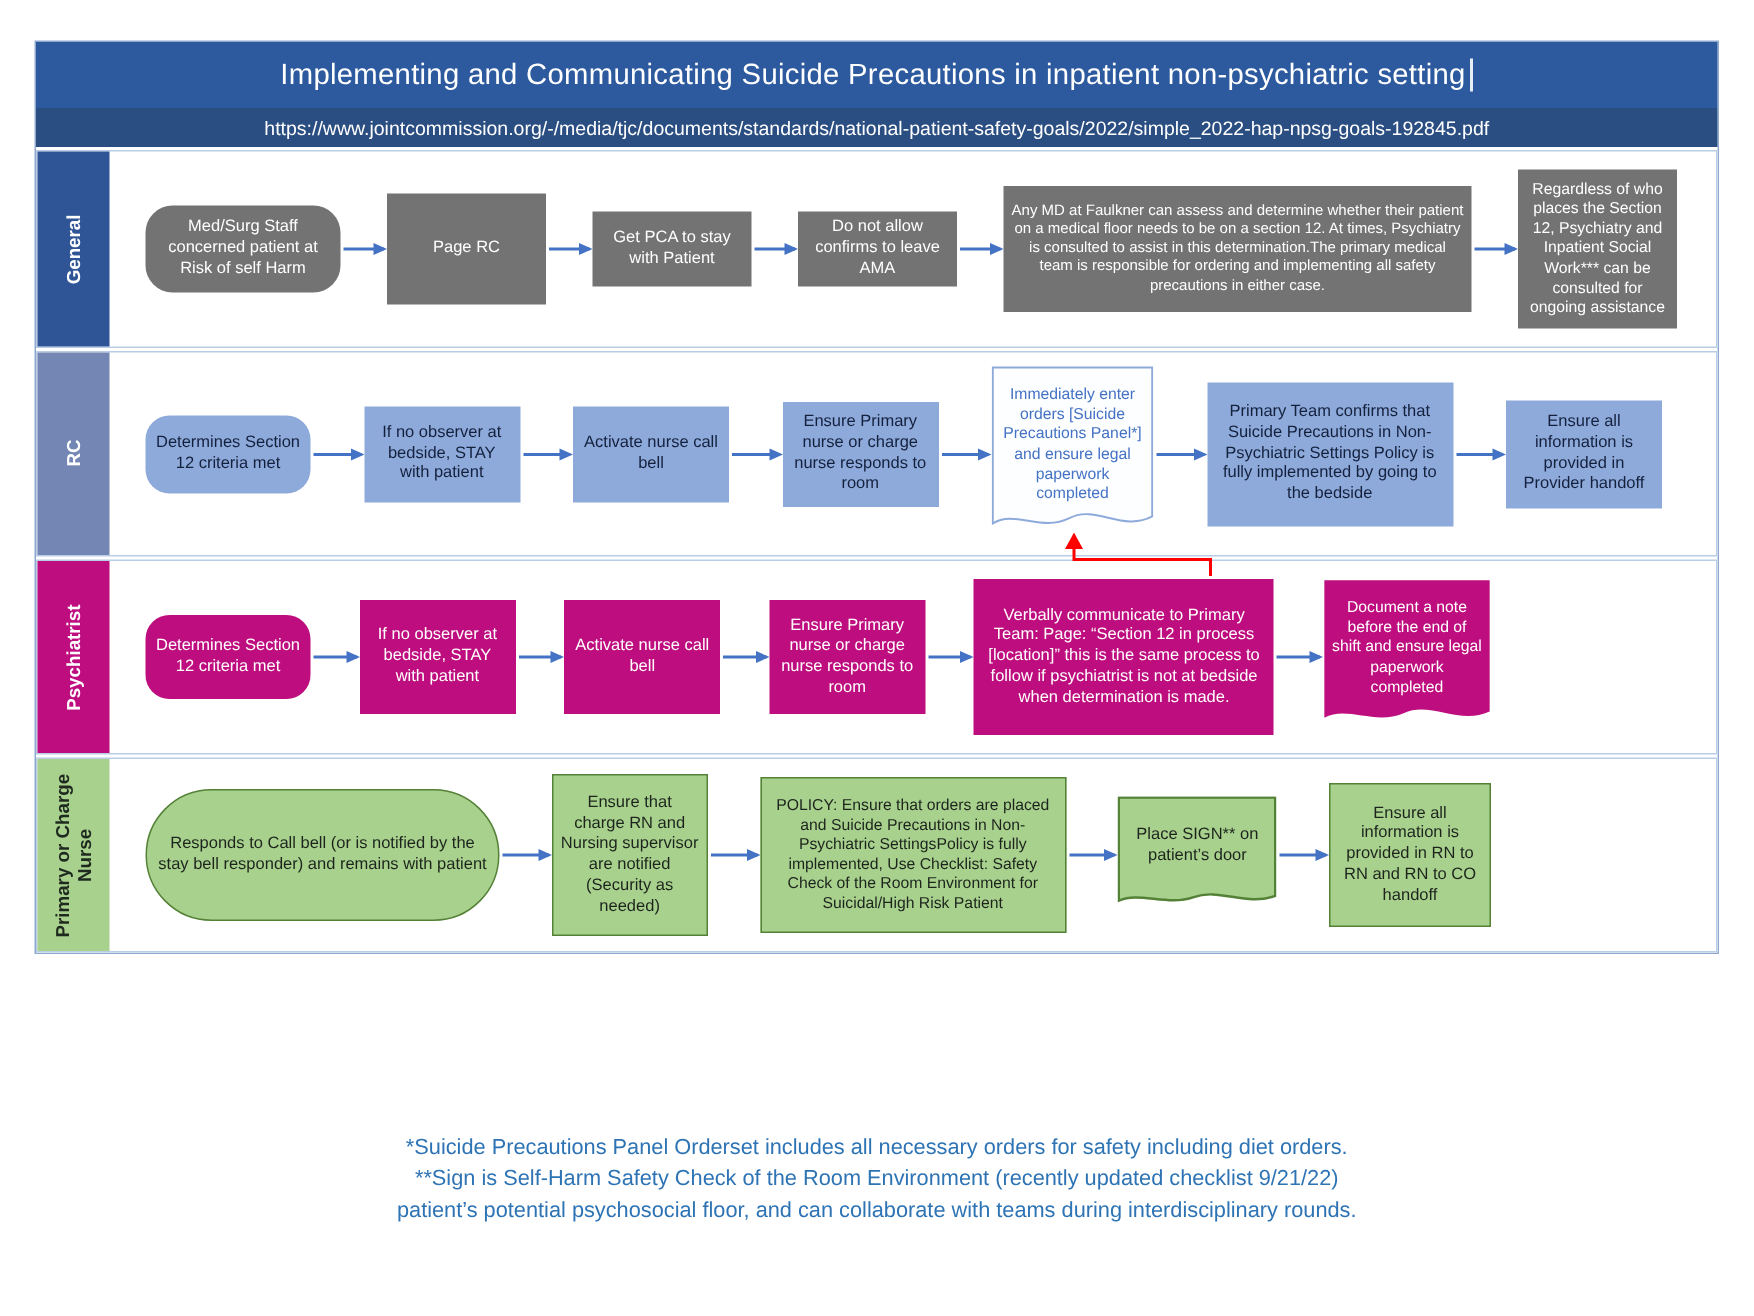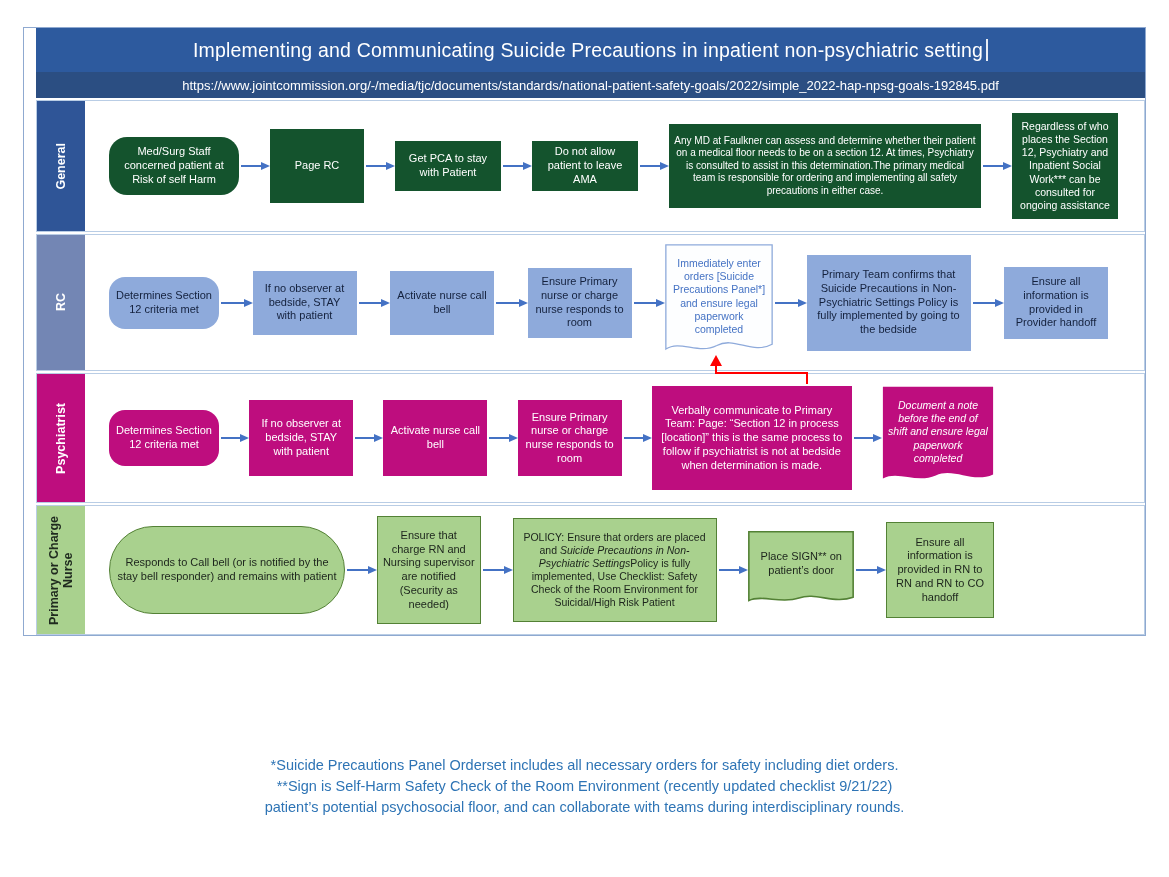--- a/index.html
+++ b/index.html
@@ -1,21 +1,21 @@
 <!DOCTYPE html>
 <html><head>
 <meta charset="utf-8">
 <style>
   * { box-sizing: border-box; margin: 0; padding: 0; }
   html,body { width:1169px; height:877px; background:#ffffff; overflow:hidden;
     font-family:"Liberation Sans", sans-serif; }
   .canvas { position:relative; width:1169px; height:877px; background:#fff; }
 
   .chart { position:absolute; left:23px; top:27px; width:1123px;
-    border:1px solid #8FA9D0; background:#fff;padding-left:12px; }
+    border:1px solid #8FA9D0; background:#fff; }
 
   
   .title-bar { height:44px; background:#2D5A9E; color:#fff;
     display:flex; align-items:center; justify-content:center;
     font-size:19.5px; letter-spacing:.2px; }
   .caret { display:inline-block; width:2px; height:22px; background:#E8EDF5; margin-left:3px; }
   .url-bar { height:26px; background:#2B4E82; color:#fff; display:flex;
     align-items:center; justify-content:center; font-size:13px; }
 
   
@@ -36,27 +36,27 @@
   .lane-nurse .lane-label { background:#A9D18E; color:#1f2a1f; }
 
   .lane-content { flex:1; display:flex; align-items:center; padding-left:24px; min-width:0; }
   .pr-g { padding-right:26px; } .pr-rc { padding-right:36px; }
   .pr-p { padding-right:150px; } .pr-n { padding-right:150px; }
 
   
   .node { position:relative; flex:0 0 auto; display:flex; align-items:center;
     justify-content:center; text-align:center; font-size:11px; line-height:1.25;
     padding:4px 5px; }
-  .g-box { background:#14532d; color:#fff; }
+  .g-box { background:#737373; color:#fff; }
   .rc-box { background:#8EAADB; color:#14213d; }
   .p-box { background:#BE0D7E; color:#fff; }
   .n-box { background:#A9D18E; border:1.5px solid #538135; color:#1c241c; }
 
   .g1{width:130px;height:58px;border-radius:18px}
-  .g2{width:94px;height:74px}
+  .g2{width:106px;height:74px}
   .g3{width:106px;height:50px}
   .g4{width:106px;height:50px}
   .g5{width:312px;height:84px;font-size:10px}
   .g6{width:106px;height:106px;font-size:10.5px}
 
   .rc1{width:110px;height:52px;border-radius:16px}
   .rc2{width:104px;height:64px}
   .rc3{width:104px;height:64px}
   .rc4{width:104px;height:70px}
   .rc5{width:108px;height:118px;font-size:10.5px}
@@ -75,36 +75,36 @@
   .n3{width:204px;height:104px;font-size:10.5px}
   .n4{width:106px;height:78px}
   .n5{width:108px;height:96px}
 
   
   .doc { background:transparent !important; border:none !important; padding:4px 6px 16px;justify-content:center; }
   .doc .doc-bg { position:absolute; inset:0; width:100%; height:100%; z-index:0; }
   .doc > span { position:relative; z-index:1; }
   .rc-doc { color:#4472C4; }
   .rc-doc path { fill:#FDFEFF; stroke:#8EAADB; stroke-width:1.3; }
-  .p-doc { color:#fff;font-style:italic; }
+  .p-doc { color:#fff; }
   .p-doc path { fill:#BE0D7E; stroke:none; }
   .n-doc { color:#1c241c; }
   .n-doc path { fill:#A9D18E; stroke:#538135; stroke-width:1.6; }
 
   
   .arrow { flex:1 1 26px; min-width:16px; height:0; border-top:2px solid #4472C4;
     position:relative; margin:0 2px; align-self:center; }
   .arrow::after { content:""; position:absolute; right:-2px; top:-5px; width:0; height:0;
     border-left:9px solid #4472C4; border-top:4px solid transparent;
     border-bottom:4px solid transparent; }
 
   .red-connector { position:absolute; left:0; top:0; width:1123px; height:610px;
     pointer-events:none; z-index:5; }
 
-  .em { font-style:italic; }
+  .em { }
 
   .footnotes { position:absolute; left:0; right:0; top:755px; text-align:center;
     color:#2E74B5; font-size:14.5px; line-height:21px; }
 </style>
 </head>
 <body>
 
 <div class="canvas">
   <div class="chart">
 
@@ -128,21 +128,21 @@
         <div class="arrow"></div>
         <div class="node g-box g2">
             <span>Page RC</span>
           </div>
         <div class="arrow"></div>
         <div class="node g-box g3">
             <span>Get PCA to stay with Patient</span>
           </div>
         <div class="arrow"></div>
         <div class="node g-box g4">
-            <span>Do not allow patient to leave AMA</span>
+            <span>Do not allow confirms to leave AMA</span>
           </div>
         <div class="arrow"></div>
         <div class="node g-box g5">
             <span>Any MD at Faulkner can assess and determine whether their patient on a medical floor needs to be on a section 12. At times, Psychiatry is consulted to assist in this determination.The primary medical team is responsible for ordering and implementing all safety precautions in either case.</span>
           </div>
         <div class="arrow"></div>
         <div class="node g-box g6">
             <span>Regardless of who places the Section 12, Psychiatry and Inpatient Social Work*** can be consulted for ongoing assistance</span>
           </div>
       </div>

